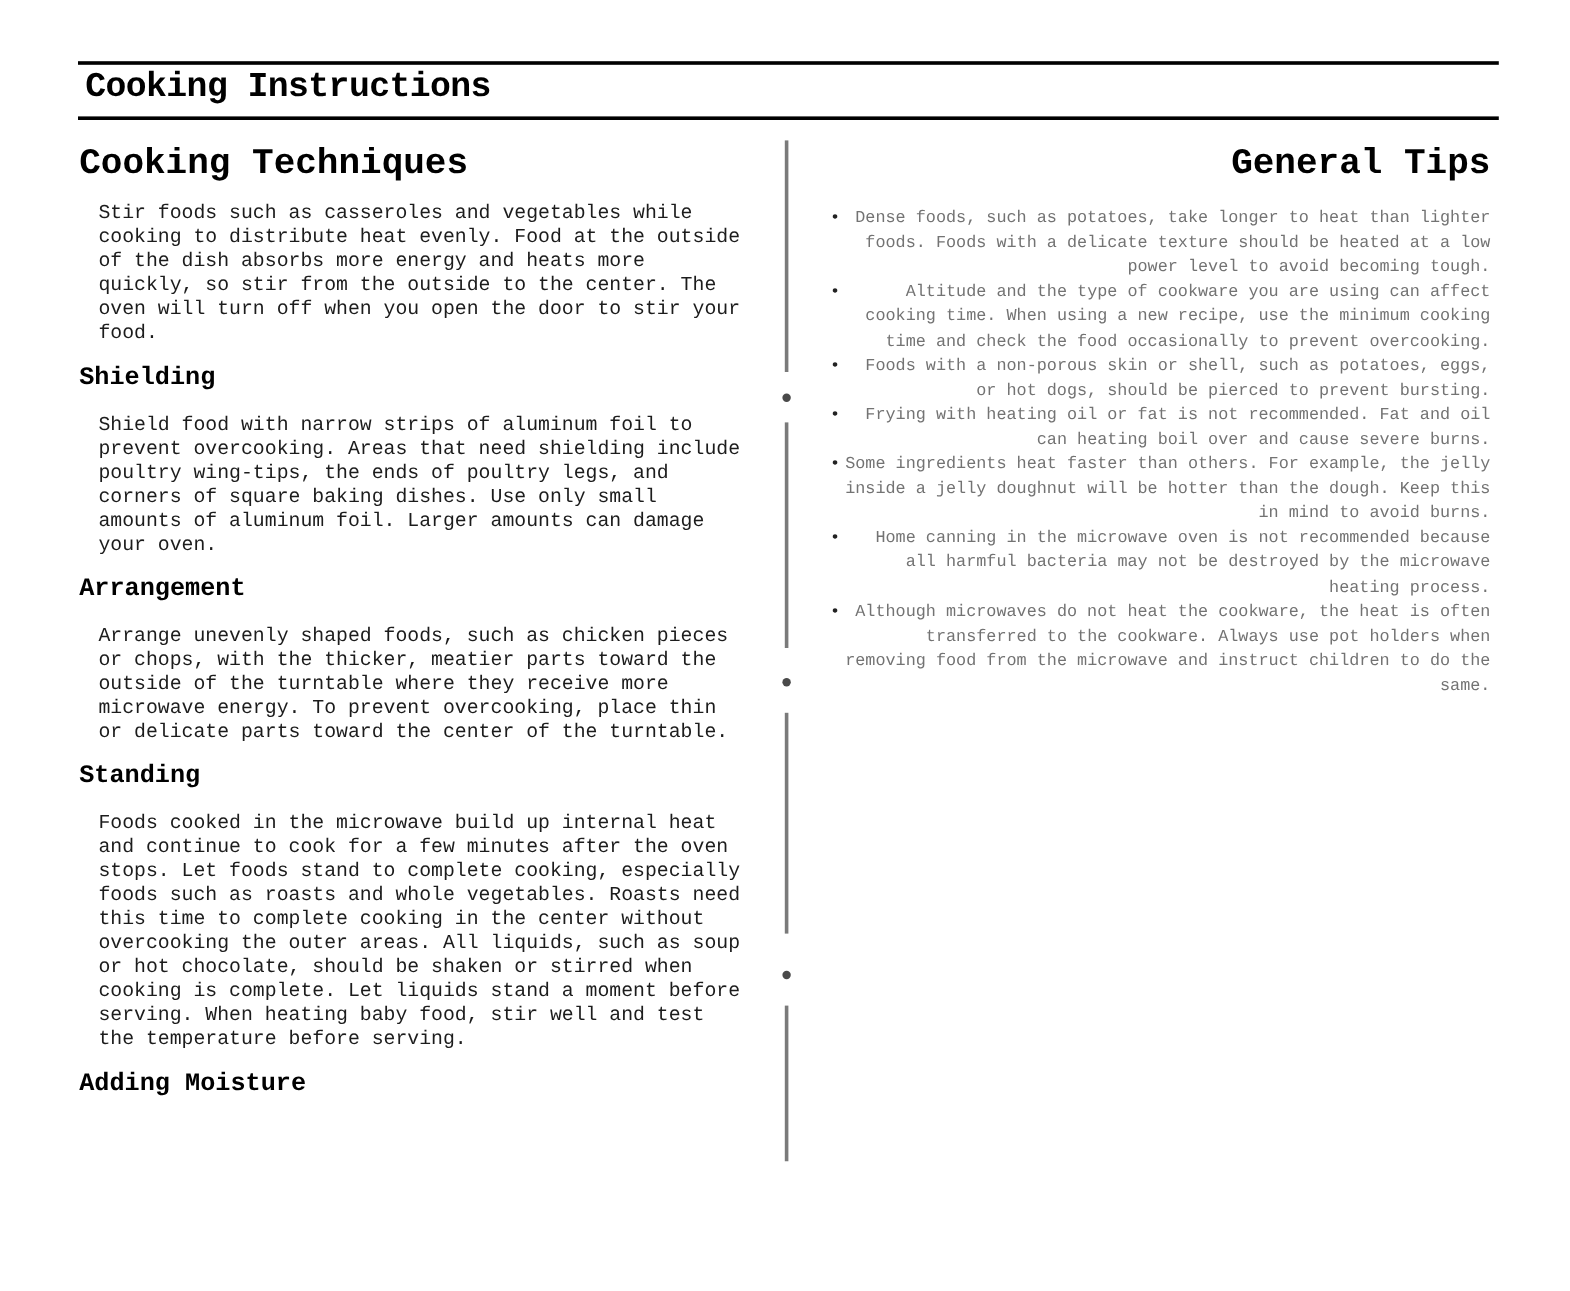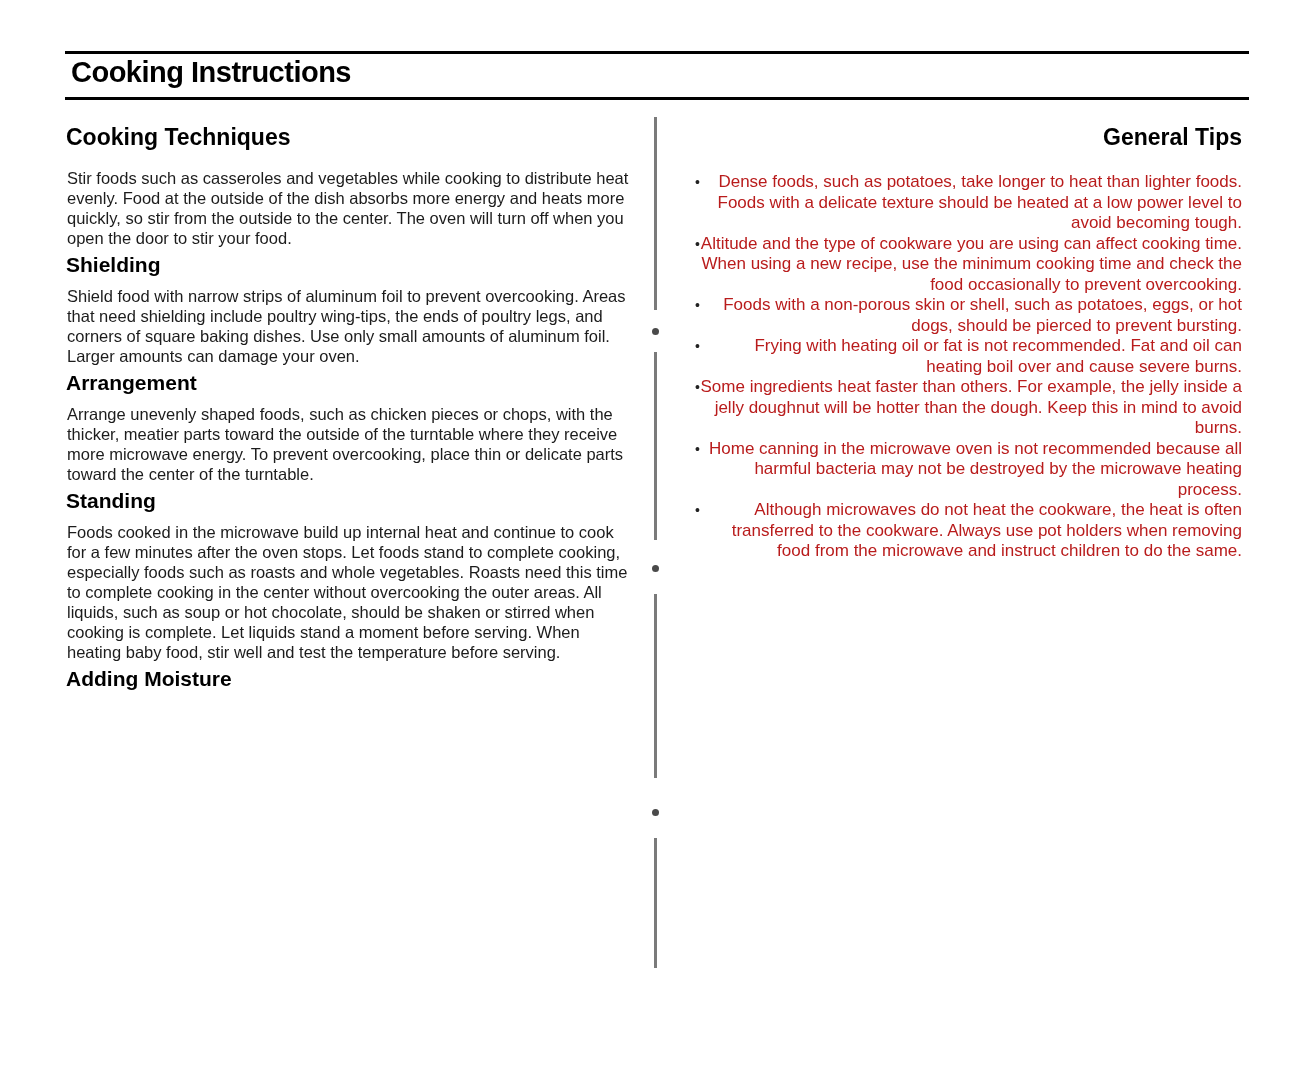--- a/index.html
+++ b/index.html
@@ -5,21 +5,21 @@
   html, body {
     margin: 0;
     padding: 0;
     background: #ffffff;
   }
   .page {
     position: relative;
     width: 1308px;
     height: 968px;
     background: #ffffff;
-    font-family: Liberation Sans, sans-serif;
+    font-family: Liberation Mono, monospace;
     color: #1a1a1a;
     overflow: hidden;
   }
   
   .rule {
     position: absolute;
     left: 65px;
     right: 59px;
     height: 3px;
     background: #000;
@@ -39,57 +39,57 @@
   }
   
   .col {
     position: absolute;
     top: 124px;
   }
   .col.left  { left: 66px;  width: 570px; }
   .col.right { left: 672px; width: 570px; text-align: right; }
   .col h2 {
     margin: 0 0 18px 0;
-    font-size: 23px;
+    font-size: 30px;
     font-weight: bold;
     color: #000;
     line-height: 26px;
   }
   .col h3 {
     margin: 5px 0 9px 0;
     font-size: 21px;
     font-weight: bold;
     color: #000;
     line-height: 24px;
   }
   .col p {
-    margin: 1px;
+    margin: 16px;
     font-size: 16.5px;
     line-height: 20px;
     color: #1c1c1c;
   }
   
   .tips { margin-top: 22px; }
   .tip {
     display: flex;
     align-items: flex-start;
   }
   .tip .bullet {
     flex: 0 0 28px;
     padding-left: 5px;
     box-sizing: border-box;
     font-size: 14px;
     line-height: 20.5px;
     color: #222;
   }
   .tip .tip-text {
     flex: 1 1 auto;
-    font-size: 17px;
+    font-size: 14px;
     line-height: 20.5px;
-    color: #b91c1c;
+    color: #737373;
   }
   
   .divider {
     position: absolute;
     left: 650px;
     top: 0;
     width: 10px;
     height: 1076px;
   }
   .divider .seg {

